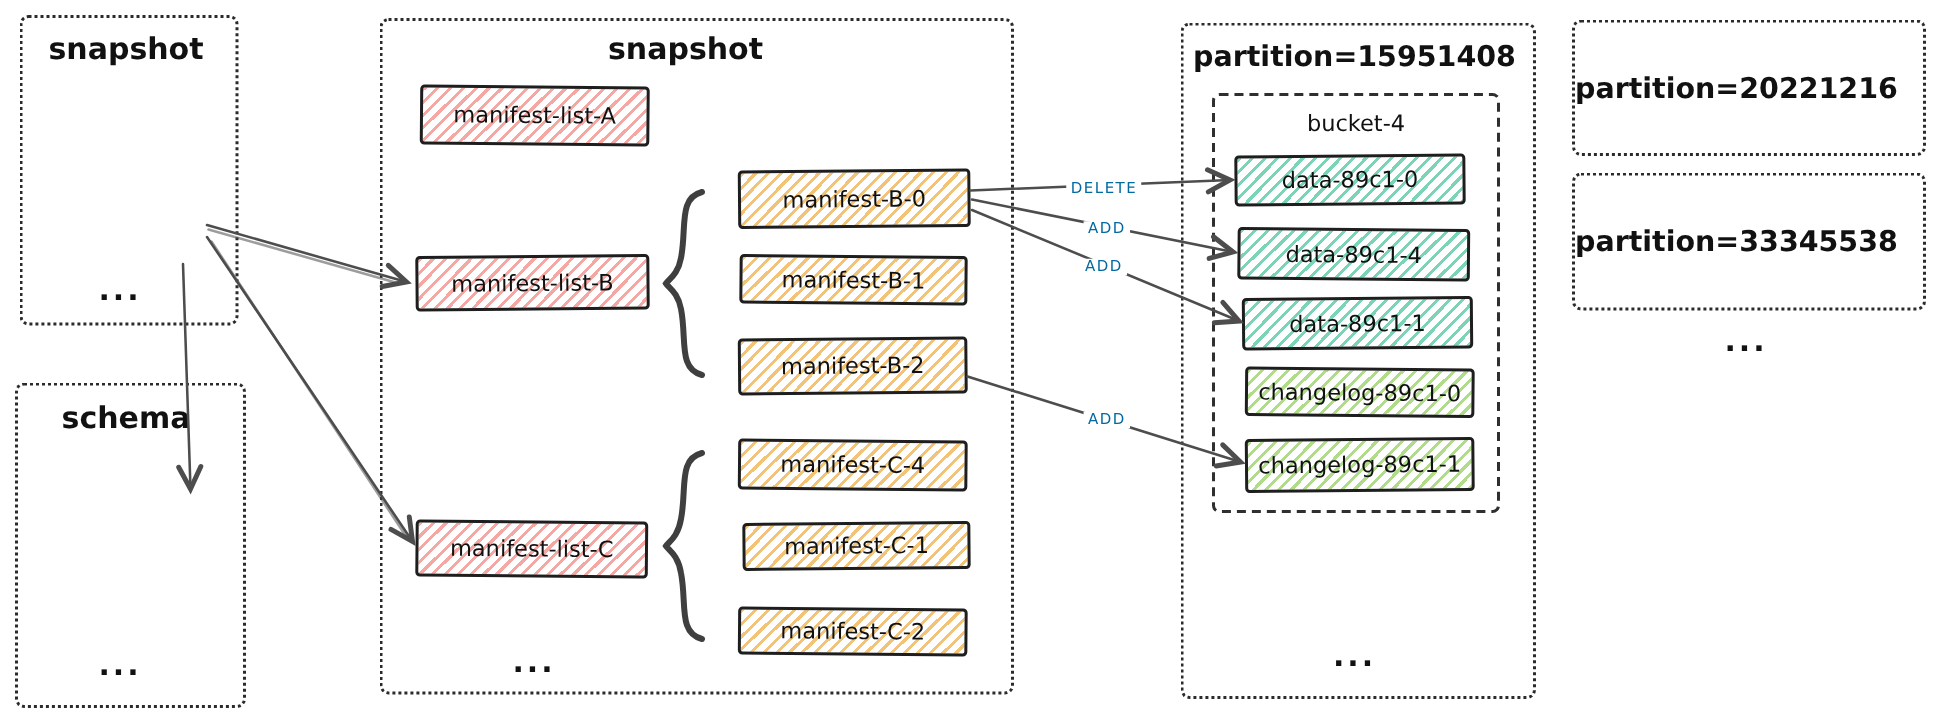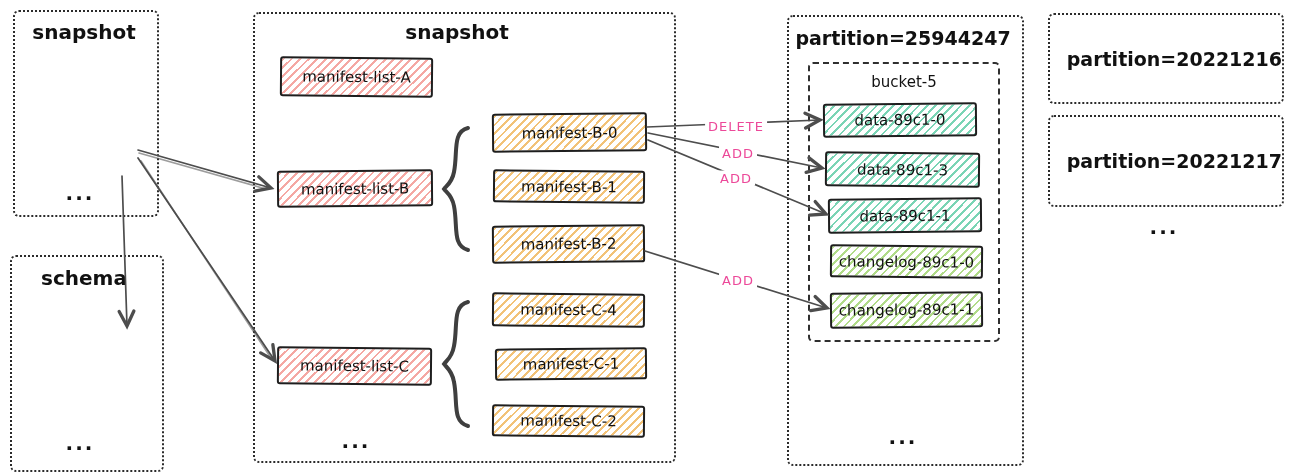--- a/index.html
+++ b/index.html
@@ -18,25 +18,25 @@
   .blue  {background-image:repeating-linear-gradient(135deg,rgba(125,178,232,.85) 0 2px,transparent 2px 6.5px);}
   .red   {background-image:repeating-linear-gradient(135deg,rgba(242,146,140,.8) 0 2px,transparent 2px 6px);}
   .yellow{background-image:repeating-linear-gradient(135deg,rgba(240,184,96,.85) 0 2px,transparent 2px 6px);}
   .teal  {background-image:repeating-linear-gradient(135deg,rgba(99,205,168,.85) 0 2px,transparent 2px 6px);}
   .green {background-image:repeating-linear-gradient(135deg,rgba(163,213,116,.85) 0 2px,transparent 2px 6px);}
   .gray  {background-image:repeating-linear-gradient(135deg,rgba(185,185,185,.8) 0 2px,transparent 2px 6px);}
   .r1{transform:rotate(-0.5deg);} .r2{transform:rotate(0.5deg);}
   .bucket{position:absolute;border:2px dashed #2f2f2f;border-radius:5px;box-sizing:border-box;z-index:2;}
   .btitle{font-size:15px;text-align:center;margin-top:9px;}
   .bucket.center{display:flex;align-items:center;justify-content:center;font-size:15px;}
-  .group.center{display:flex;align-items:center;justify-content:flex-end;}
+  .group.center{display:flex;align-items:center;justify-content:flex-start;}
   .ptitle{font-size:19px;font-weight:bold;white-space:nowrap;}
   .dots{position:absolute;transform:translate(-50%,-50%);font-size:20px;font-weight:bold;letter-spacing:2px;z-index:2;}
   .edge-label{
-    position:absolute;transform:translate(-50%,-50%);font-size:13px;color:#ec4899;
+    position:absolute;transform:translate(-50%,-50%);font-size:10px;color:#0369a1;
     background:#fff;padding:0 3px;letter-spacing:1px;z-index:6;white-space:nowrap;
   }
   svg.overlay{position:absolute;left:0;top:0;z-index:5;pointer-events:none;}
 </style>
 </head>
 <body>
 
 <div class="canvas">
 
   <div class="group" style="left:13px;top:10px;width:142px;height:203px"></div>
@@ -73,47 +73,47 @@
     <span>manifest-C-4</span>
   </div>
   <div class="node yellow r1" style="left:495px;top:348px;width:152px;height:32px">
     <span>manifest-C-1</span>
   </div>
   <div class="node yellow r2" style="left:492px;top:405px;width:153px;height:32px">
     <span>manifest-C-2</span>
   </div>
 
   <div class="group" style="left:787px;top:15px;width:233px;height:447px"></div>
-  <div class="gtitle sm" style="left:903px;top:27px">partition=25944247</div>
+  <div class="gtitle sm" style="left:903px;top:27px">partition=15951408</div>
 
   <div class="bucket" style="left:808px;top:62px;width:192px;height:280px">
-    <div class="btitle">bucket-5</div>
+    <div class="btitle">bucket-4</div>
   </div>
   <div class="node teal r1" style="left:823px;top:103px;width:154px;height:34px">
     <span>data-89c1-0</span>
   </div>
   <div class="node teal r2" style="left:825px;top:152px;width:155px;height:35px">
-    <span>data-89c1-3</span>
+    <span>data-89c1-4</span>
   </div>
   <div class="node teal r1" style="left:828px;top:198px;width:154px;height:35px">
     <span>data-89c1-1</span>
   </div>
   <div class="node green r2" style="left:830px;top:245px;width:153px;height:33px">
     <span>changelog-89c1-0</span>
   </div>
   <div class="node green r1" style="left:830px;top:292px;width:153px;height:36px">
     <span>changelog-89c1-1</span>
   </div>
   <div class="dots" style="left:903px;top:437px">...</div>
 
   <div class="group center" style="left:1048px;top:13px;width:232px;height:87px">
     <span class="ptitle">partition=20221216</span>
   </div>
   <div class="group center" style="left:1048px;top:115px;width:232px;height:88px">
-    <span class="ptitle">partition=20221217</span>
+    <span class="ptitle">partition=33345538</span>
   </div>
   <div class="dots" style="left:1164px;top:227px">...</div>
 
   <svg class="overlay" width="1293" height="476" viewBox="0 0 1293 476">
     <defs>
       <marker id="ah" viewBox="0 0 12 12" refX="10" refY="6" markerWidth="13" markerHeight="13" orient="auto-start-reverse">
         <path d="M2,2 L10,6 L2,10" fill="none" stroke="#4d4d4d" stroke-width="1.8" stroke-linecap="round"></path>
       </marker>
     </defs>
     <g fill="none" stroke="#4d4d4d" stroke-width="1.7" stroke-linecap="round">

